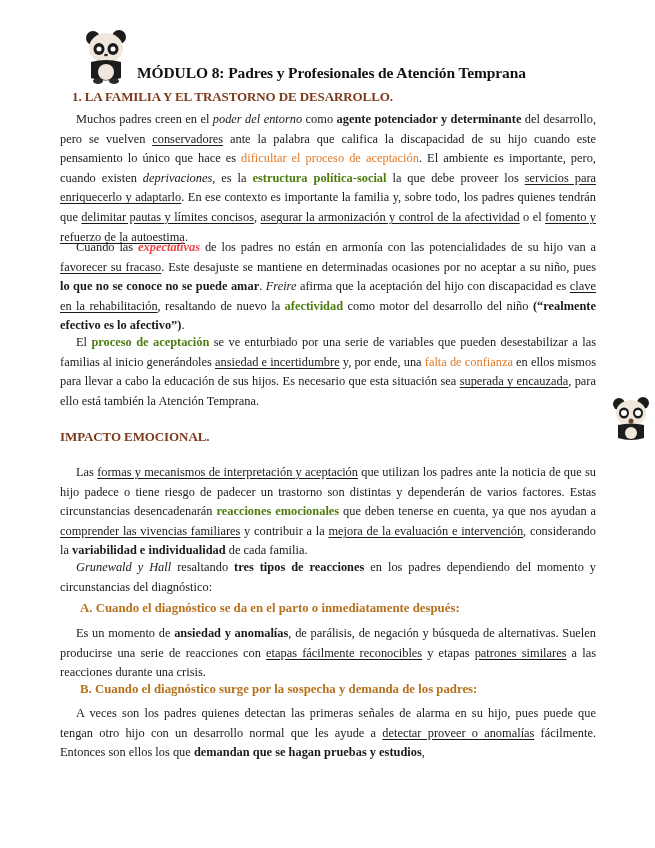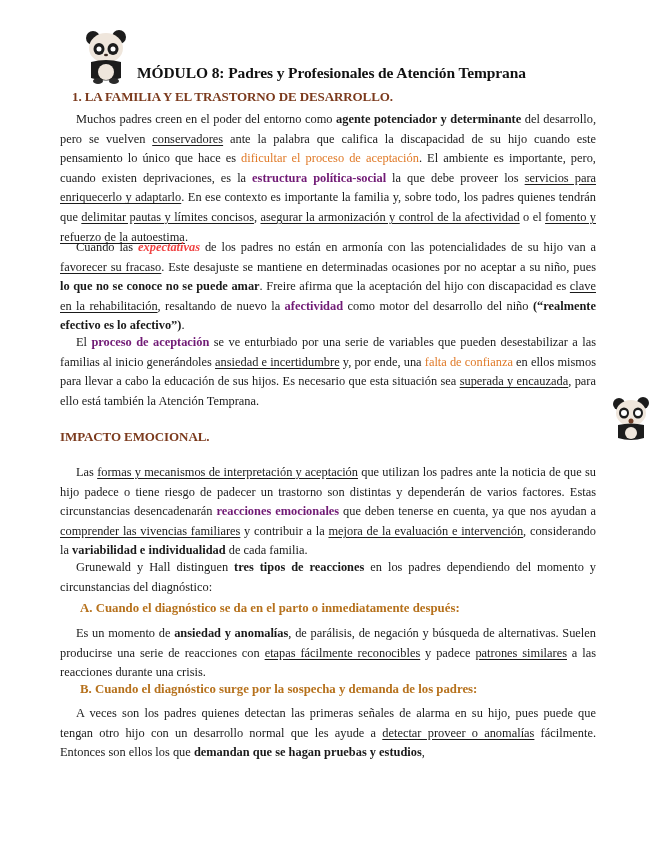--- a/index.html
+++ b/index.html
@@ -7,23 +7,23 @@
          font-family:"Liberation Serif", "DejaVu Serif", serif; color:#1a1a1a; }
   .page { position:absolute; left:0; top:0; width:655px; height:848px; }
   .title-row { position:absolute; left:83px; top:28px; display:flex; align-items:flex-end; }
   .panda { width:46px; height:56px; position:relative; }
   .doc-title { font-weight:bold; font-size:15.5px; margin-left:8px; margin-bottom:2px; color:#111; letter-spacing:-0.1px; }
   .h1 { position:absolute; left:60px; font-weight:bold; font-size:13px; color:#7b3a1d; letter-spacing:-0.1px; line-height:17px; }
   .p { position:absolute; left:60px; width:536px; font-size:12.4px; line-height:19.6px; text-align:justify; text-indent:16px; }
   .sub { position:absolute; left:80px; font-weight:bold; font-size:12.8px; color:#b6711c; }
   .u { text-decoration:underline; text-underline-offset:2px;margin-top:16px; }
   .o { color:#e07a28; }
-  .ob { color:#701a75; font-weight:bold; }
+  .ob { color:#4d7c0f; font-weight:bold; }
   .b { font-weight:bold; }
-  .i { }
+  .i { font-style:italic; }
   .oi { color:#ef4444; font-style:italic; font-weight:bold; }
 </style>
 </head>
 <body>
 
 <div class="page">
 
   <div class="title-row">
     <div class="panda">
       <svg width="46" height="56" viewBox="0 0 46 56">
@@ -66,23 +66,23 @@
       <ellipse cx="19" cy="37" rx="6" ry="6" fill="#efe6dc"></ellipse>
     </svg>
   </div>
 
   <div class="h1" style="top:428px; width:540px;">
       <div>IMPACTO EMOCIONAL.</div>
     </div>
 
   <div class="p" style="top:463px;"><span>Las </span><span class="u">formas y mecanismos de interpretación y aceptación</span><span> que utilizan los padres ante la noticia de que su hijo padece o tiene riesgo de padecer un trastorno son distintas y dependerán de varios factores. Estas circunstancias desencadenarán </span><span class="ob">reacciones emocionales</span><span> que deben tenerse en cuenta, ya que nos ayudan a </span><span class="u">comprender las vivencias familiares</span><span> y contribuir a la </span><span class="u">mejora de la evaluación e intervención</span><span>, considerando la </span><span class="b">variabilidad e individualidad</span><span> de cada familia.</span></div>
 
-  <div class="p" style="top:558px;"><span class="i">Grunewald y Hall</span><span> distinguen </span><span class="b">tres tipos de reacciones</span><span> en los padres dependiendo del momento y circunstancias del diagnóstico:</span></div>
+  <div class="p" style="top:558px;"><span class="i">Grunewald y Hall</span><span> resaltando </span><span class="b">tres tipos de reacciones</span><span> en los padres dependiendo del momento y circunstancias del diagnóstico:</span></div>
 
   <div class="sub" style="top:601px;">A.  Cuando el diagnóstico se da en el parto o inmediatamente después:</div>
 
-  <div class="p" style="top:624px;"><span>Es un momento de </span><span class="b">ansiedad y anomalías</span><span>, de parálisis, de negación y búsqueda de alternativas. Suelen producirse una serie de reacciones con </span><span class="u">etapas fácilmente reconocibles</span><span> y padece </span><span class="u">patrones similares</span><span> a las reacciones durante una crisis.</span></div>
+  <div class="p" style="top:624px;"><span>Es un momento de </span><span class="b">ansiedad y anomalías</span><span>, de parálisis, de negación y búsqueda de alternativas. Suelen producirse una serie de reacciones con </span><span class="u">etapas fácilmente reconocibles</span><span> y etapas </span><span class="u">patrones similares</span><span> a las reacciones durante una crisis.</span></div>
 
   <div class="sub" style="top:682px;">B.  Cuando el diagnóstico surge por la sospecha y demanda de los padres:</div>
 
   <div class="p" style="top:704px;"><span>A veces son los padres quienes detectan las primeras señales de alarma en su hijo, pues puede que tengan otro hijo con un desarrollo normal que les ayude a </span><span class="u">detectar proveer o anomalías</span><span> fácilmente. Entonces son ellos los que </span><span class="b">demandan que se hagan pruebas y estudios</span><span>,</span></div>
 
 </div>
 
 </body></html>

